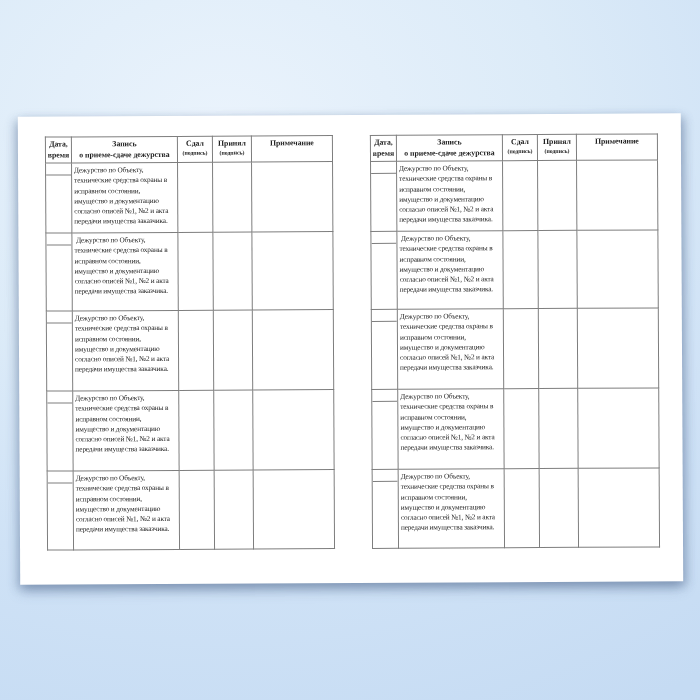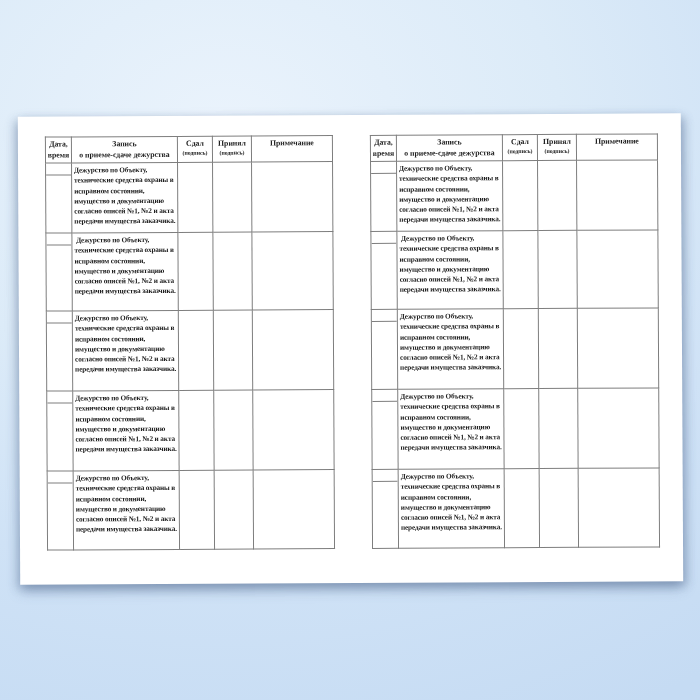--- a/index.html
+++ b/index.html
@@ -27,21 +27,20 @@
   .duty-table thead tr{height:26px;}
   .duty-table th{font-weight:bold;padding-top:2px;text-align:center;}
   .hl{display:block;font-size:7.8px;line-height:10.5px;white-space:pre-line;letter-spacing:-0.05px;}
   .sig{display:block;font-size:5.8px;line-height:7.5px;font-weight:bold;letter-spacing:-0.05px;}
   .r0{height:70px;} .r1{height:78px;} .r2{height:80px;} .r3{height:80px;} .r4{height:79px;}
   .date-sub{height:11px;border-bottom:1px solid #7e7e7e;}
   .rec{
     display:block;font-size:7.3px;line-height:10.3px;
     letter-spacing:-0.15px;white-space:pre-wrap;
     padding:2px 1px 0 2px;
-    font-weight:bold;
   }
 </style>
 </head>
 <body>
 
 <div class="scene">
   <div class="paper">
 
     <table class="duty-table left">
       <colgroup>

